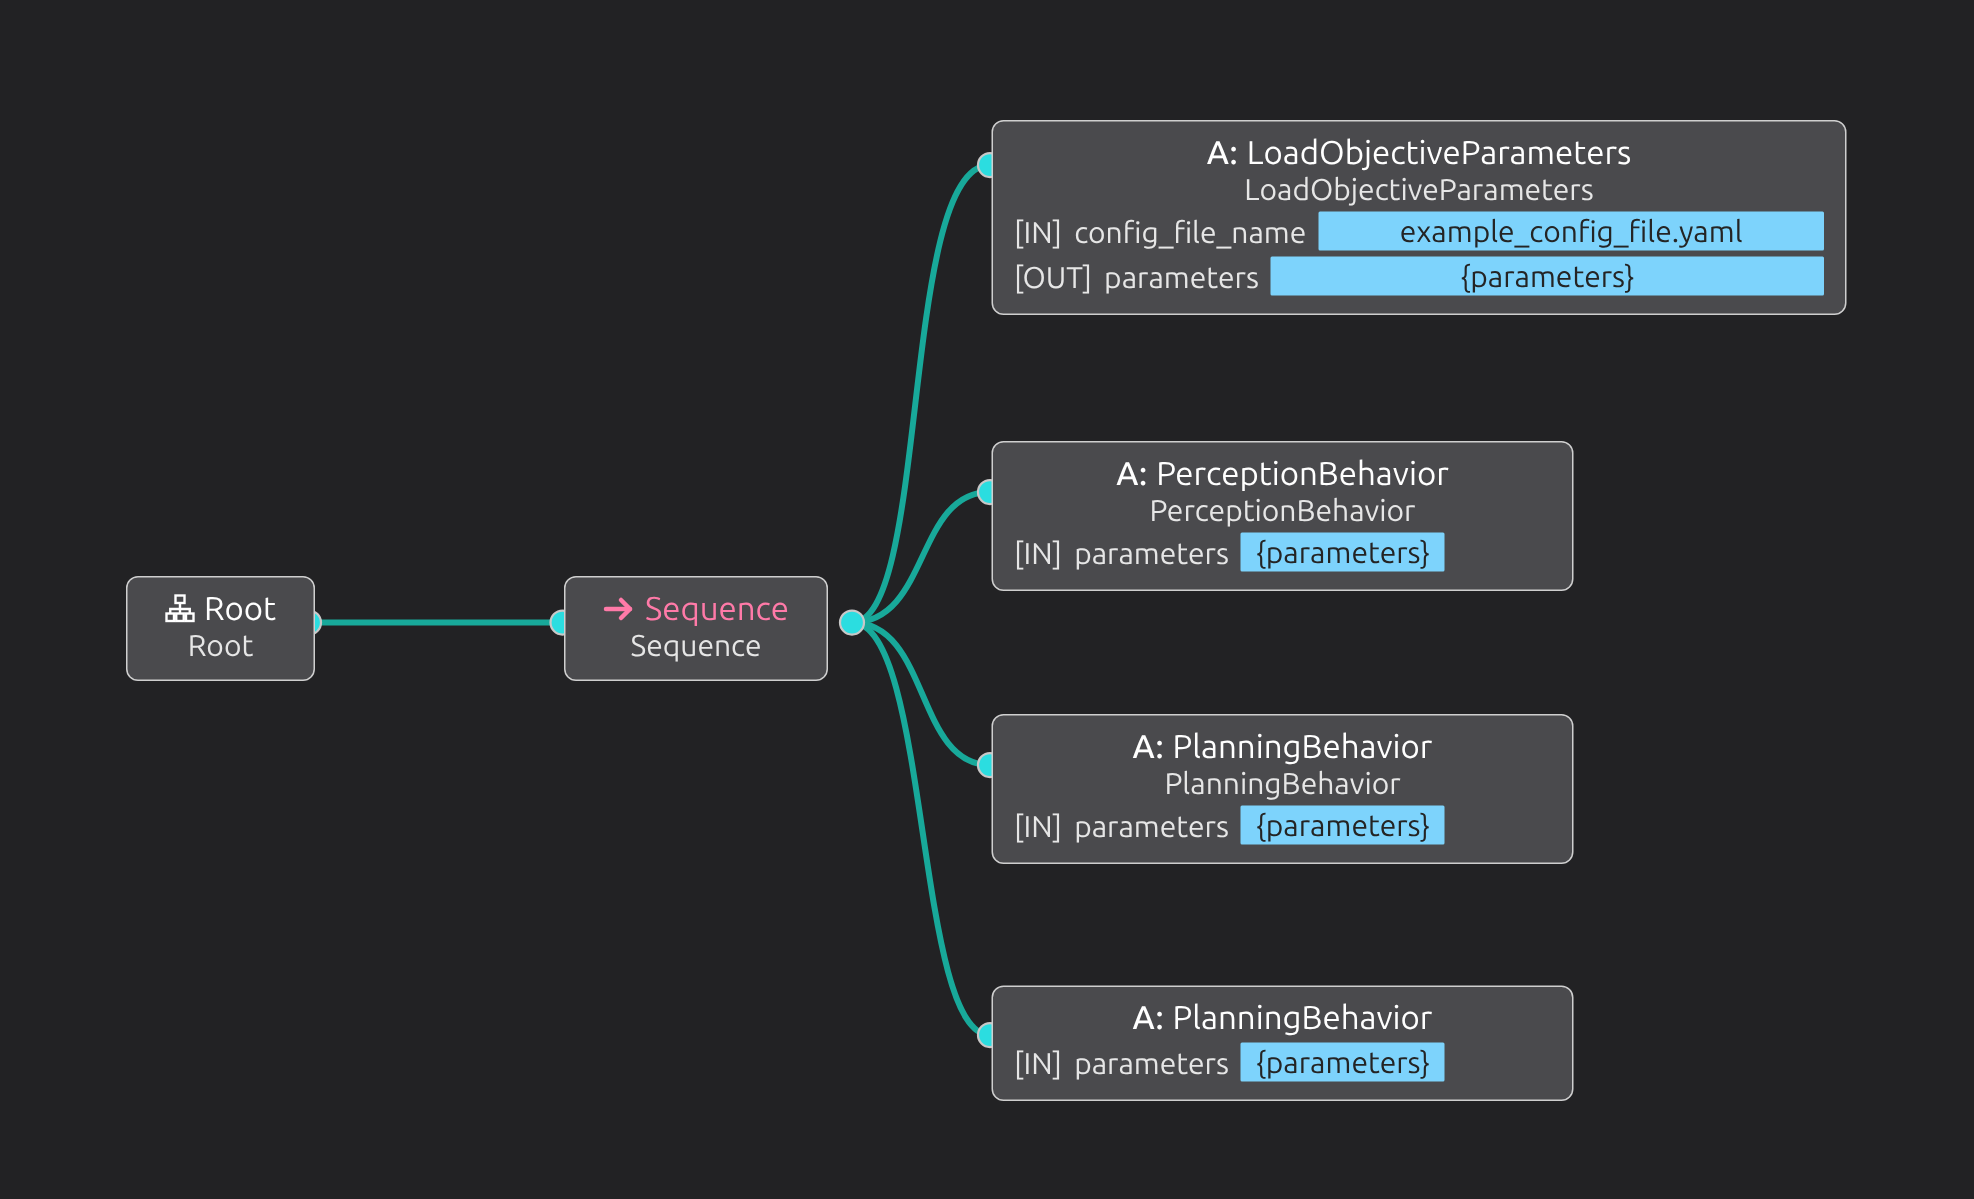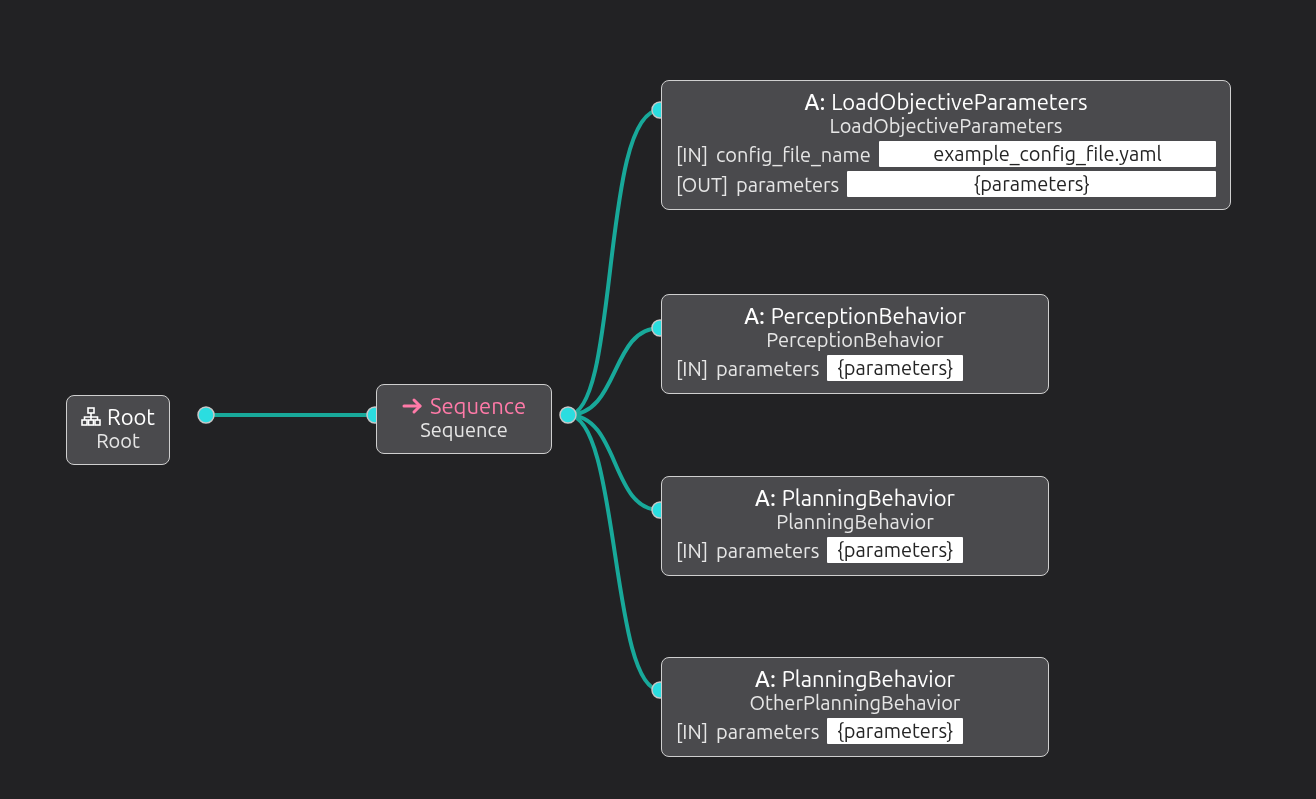--- a/index.html
+++ b/index.html
@@ -71,21 +71,21 @@
     align-items: center;
     gap: 8px;
     font-size: 20px;
     margin-top: 4px;
   }
   .row-label {
     color: #e6e6e6;
     white-space: nowrap;
   }
   .row-val {
-    background: #ffffff;
+    background: #7dd3fc;
     color: #242424;
     padding: 0 10px;
     min-width: 120px;
     text-align: center;
     font-size: 20px;
     line-height: 26px;
     border-radius: 1px;
   }
   .root-icon svg { display: block; }
   .seq-icon svg { display: block; }
@@ -109,21 +109,21 @@
 
     <circle class="port" cx="206" cy="415" r="8"></circle>
     <circle class="port" cx="375" cy="415" r="8"></circle>
     <circle class="port" cx="568" cy="415" r="8"></circle>
     <circle class="port" cx="660" cy="110" r="8"></circle>
     <circle class="port" cx="660" cy="328" r="8"></circle>
     <circle class="port" cx="660" cy="510" r="8"></circle>
     <circle class="port" cx="660" cy="690" r="8"></circle>
   </svg>
 
-  <div class="node" style="left:66px; top:384px; width:104px;margin-top:11px;">
+  <div class="node" style="left:84px; top:384px; width:126px;">
     <div class="node-title root-title">
       <span class="root-icon">
         <svg width="20" height="20" viewBox="0 0 20 20">
           <g stroke="#ffffff" stroke-width="1.6" fill="none">
             <rect x="7" y="1" width="6" height="5"></rect>
             <rect x="1" y="13" width="5" height="5"></rect>
             <rect x="7.5" y="13" width="5" height="5"></rect>
             <rect x="14" y="13" width="5" height="5"></rect>
             <path d="M10 6 V10 M3.5 13 V10 H16.5 V13 M10 10 V13"></path>
           </g>
@@ -191,21 +191,20 @@
       <span class="row-label">parameters</span>
       <span class="row-val">{parameters}</span>
     </div>
   </div>
 
   <div class="node" style="left:661px; top:657px; width:388px;">
     <div class="node-title">
       <span class="prefix">A:</span>
       <span>PlanningBehavior</span>
     </div>
-    <div class="node-sub">OtherPlanningBehavior</div>
     <div class="node-row">
       <span class="row-label">[IN]</span>
       <span class="row-label">parameters</span>
       <span class="row-val">{parameters}</span>
     </div>
   </div>
 
 </div>
 
 </body></html>

